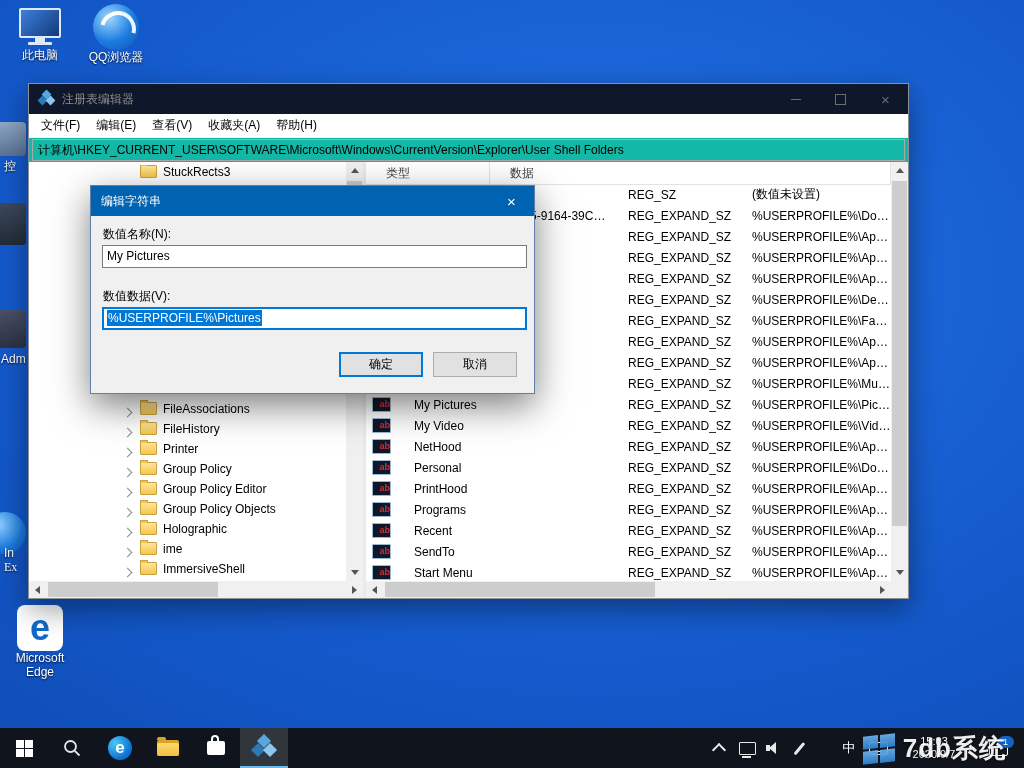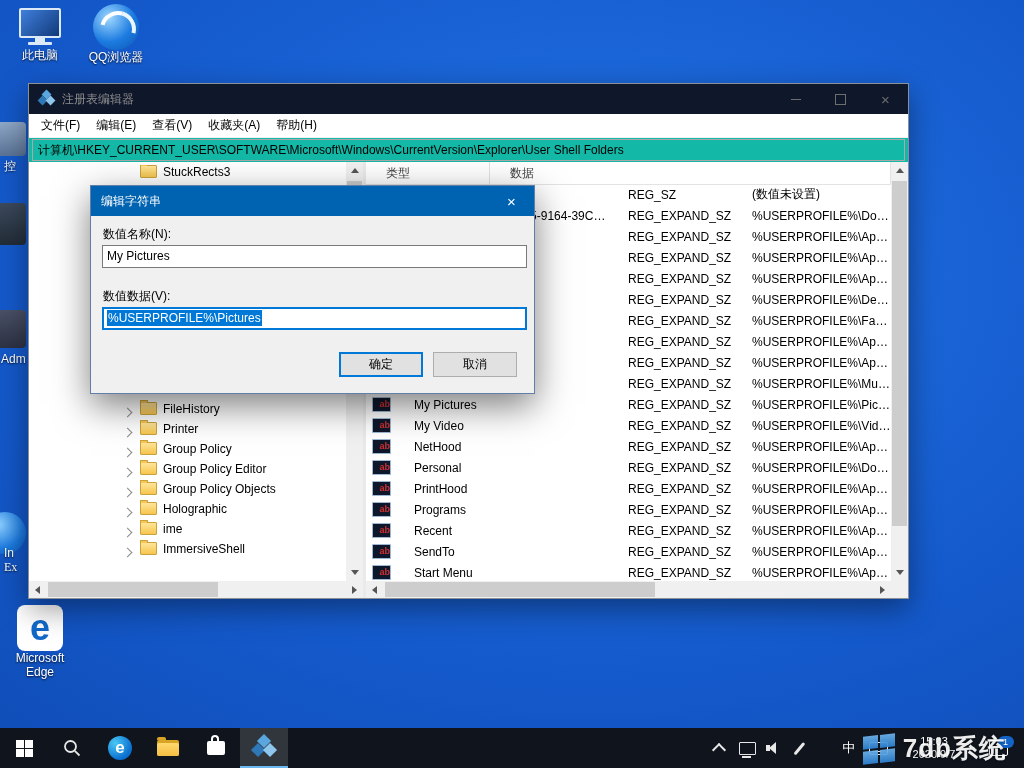--- a/index.html
+++ b/index.html
@@ -224,20 +224,27 @@
                 <span class="chev" style="visibility: hidden;"></span>
               </span>
     <span class="folder"></span>
     <span class="tree-label">StuckRects3</span>
   </div>
             <div class="tree-item">
     <span class="tree-arrow">
                 <span class="chev"></span>
               </span>
     <span class="folder"></span>
+    <span class="tree-label">FileAssociations</span>
+  </div>
+            <div class="tree-item">
+    <span class="tree-arrow">
+                <span class="chev"></span>
+              </span>
+    <span class="folder"></span>
     <span class="tree-label">FileHistory</span>
   </div>
             <div class="tree-item">
     <span class="tree-arrow">
                 <span class="chev"></span>
               </span>
     <span class="folder"></span>
     <span class="tree-label">Printer</span>
   </div>
             <div class="tree-item">

